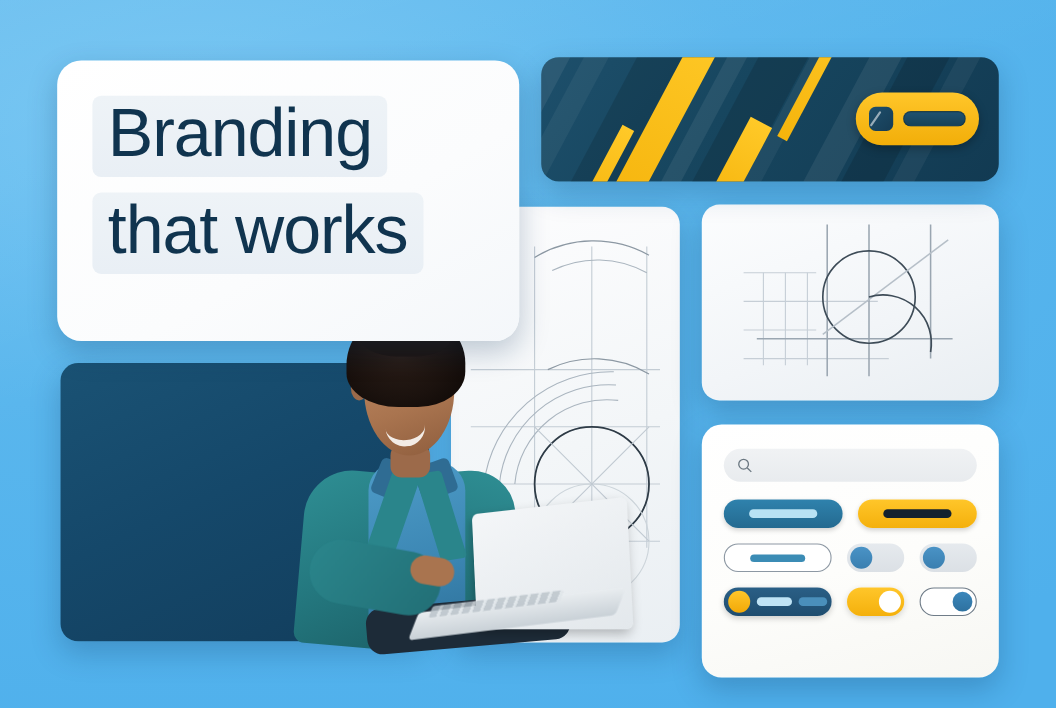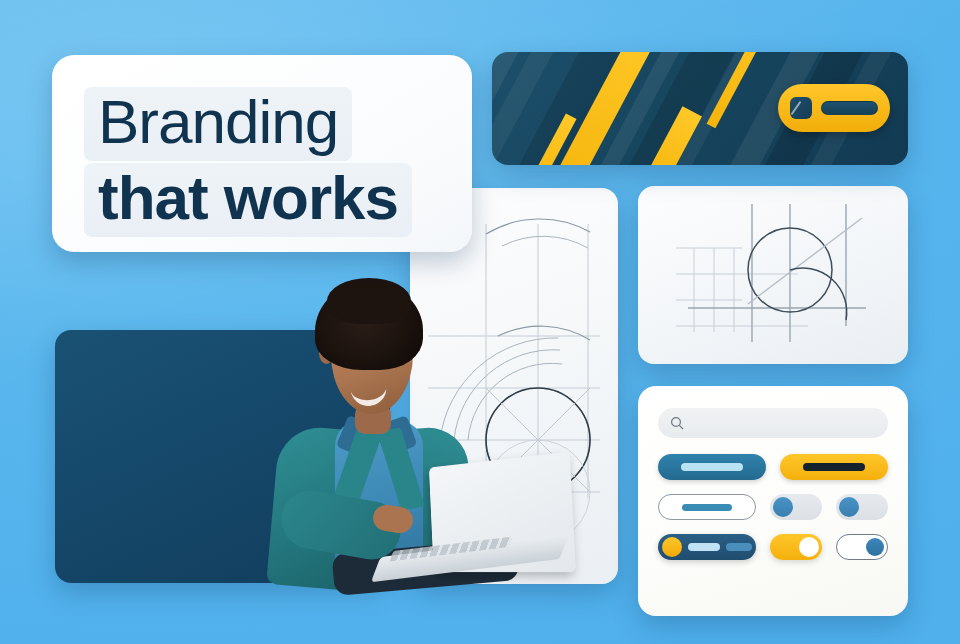--- a/index.html
+++ b/index.html
@@ -20,36 +20,36 @@
     background:linear-gradient(160deg, rgba(255,255,255,.10) 0%, rgba(255,255,255,0) 40%);
     pointer-events:none;
   }
 
   
   .card{position:absolute;border-radius:18px;overflow:hidden;}
   .shadow{box-shadow:0 10px 26px rgba(10,50,90,.25);}
 
   
   #headline-card{
-    left:52px;top:55px;width:420px;height:197px;
+    left:52px;top:55px;width:420px;height:255px;
     background:linear-gradient(150deg,#ffffff 0%,#fbfcfd 60%,#f4f7fa 100%);
     border-radius:22px;z-index:7;
   }
   .headline-inner{padding:32px 30px 0 32px;}
   .hl-line{
     display:inline-block;
     background:linear-gradient(180deg,#eef3f7 0%,#e9eff5 100%);
     border-radius:8px;
     padding:4px 14px 8px 14px;
     color:#10344f;
     line-height:1.0;
     white-space:nowrap;
   }
   .hl-1{font-size:62px;font-weight:400;letter-spacing:-1px;}
-  .hl-2{font-size:62px;font-weight:700;letter-spacing:-1px;margin-top:2px;}
+  .hl-2{font-size:62px;font-weight:400;letter-spacing:-1px;margin-top:14px;}
 
   
   #photo-card{
     left:55px;top:330px;width:335px;height:253px;
     background:linear-gradient(155deg,#1a5274 0%,#15486a 45%,#123d5c 100%);
     border-radius:16px;z-index:5;
   }
   #photo-overflow{
     position:absolute;left:55px;top:278px;width:335px;height:305px;z-index:6;
     pointer-events:none;

